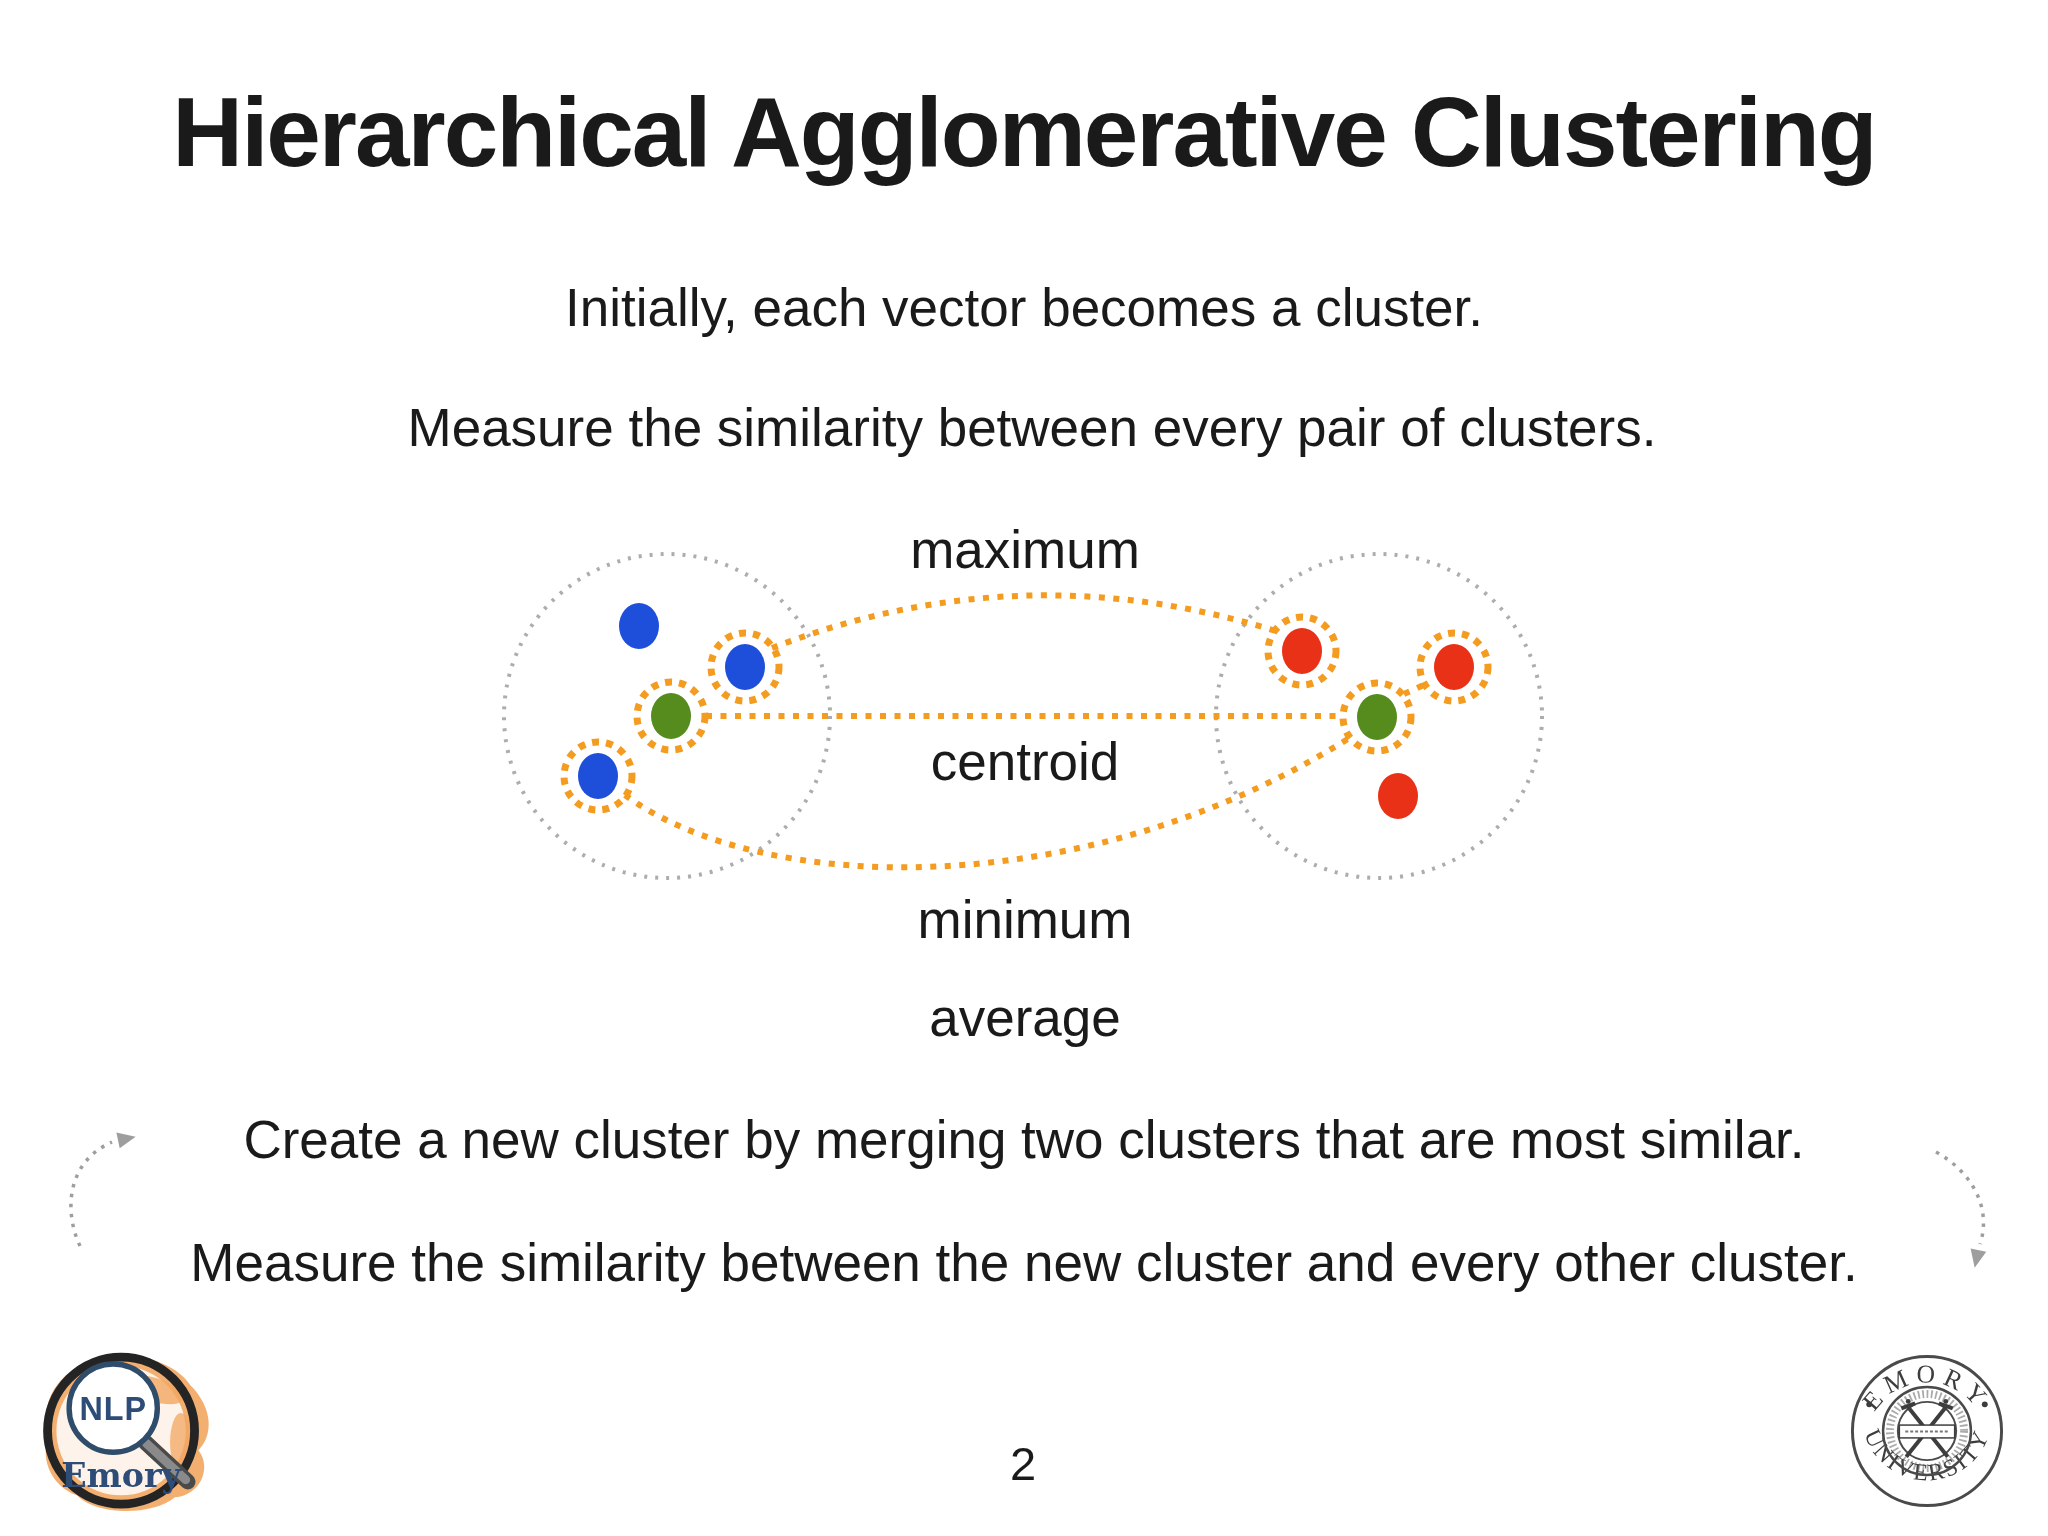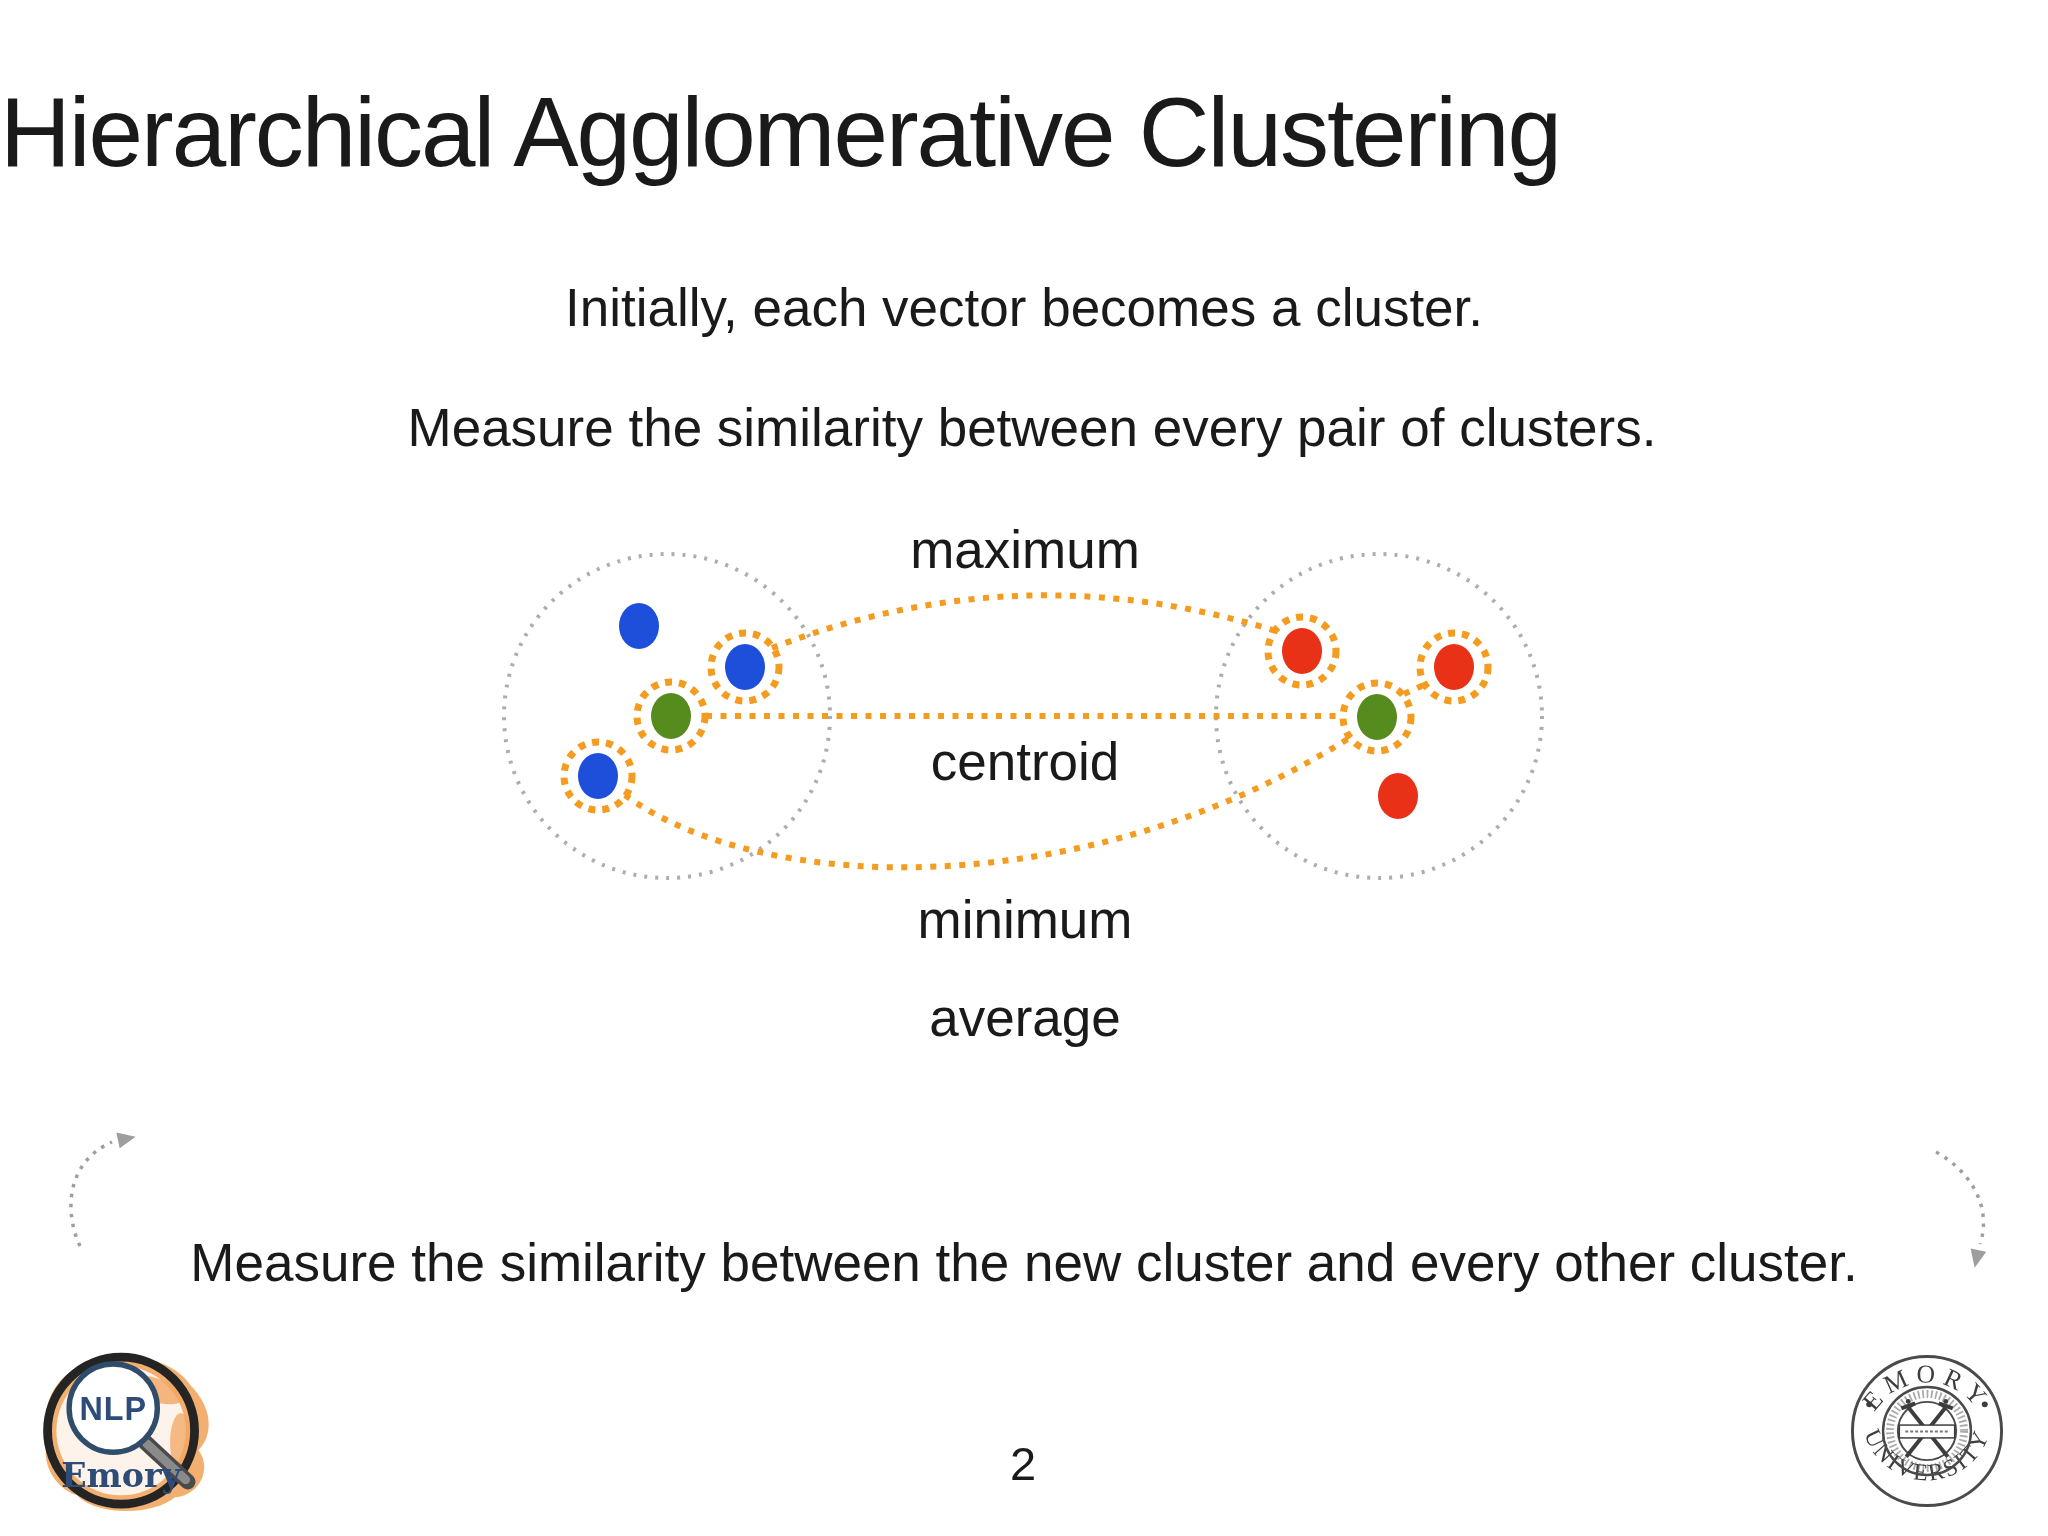--- a/index.html
+++ b/index.html
@@ -1,22 +1,22 @@
 <!DOCTYPE html>
 <html style="--blue: #1e4fdb; --green: #568b1d; --red: #e93117; --orange: #f39c1f; --cluster_gray: #adadad; --arrow_gray: #9e9e9e; --ink: #1a1a1a;"><head>
 <meta charset="utf-8">
 <style>
   html,body{margin:0;padding:0;background:#ffffff;}
   .slide{
     position:relative;width:2048px;height:1536px;background:#ffffff;overflow:hidden;
     font-family:"Liberation Sans",sans-serif;color:var(--ink,#1a1a1a);
   }
   .title{
-    position:absolute;top:76px;left:0;width:100%;
-    font-size:98px;line-height:112px;letter-spacing:-2px;font-weight:400;white-space:nowrap;
+    position:absolute;top:76px;left:0;width:100%;text-align:center;
+    font-size:98px;line-height:112px;letter-spacing:-2px;font-weight:700;white-space:nowrap;
   }
   .stmt{
     position:absolute;left:0;width:100%;text-align:center;
     font-size:53px;line-height:64px;white-space:nowrap;
   }
   #stmt-initial{top:276px;}
   #stmt-measure-pairs{top:396px;margin-left:8px;}
   #stmt-create-merge{top:1108px;}
   #stmt-measure-new{top:1231px;}
   .overlay{position:absolute;left:0;top:0;width:2048px;height:1536px;}
@@ -41,20 +41,21 @@
 </style>
 </head>
 <body>
 
 <div class="slide">
 
   <div class="title">Hierarchical Agglomerative Clustering</div>
 
   <div class="stmt" id="stmt-initial">Initially, each vector becomes a cluster.</div>
   <div class="stmt" id="stmt-measure-pairs">Measure the similarity between every pair of clusters.</div>
+  <div class="stmt" id="stmt-create-merge">Create a new cluster by merging two clusters that are most similar.</div>
   <div class="stmt" id="stmt-measure-new">Measure the similarity between the new cluster and every other cluster.</div>
 
   <svg class="overlay" viewBox="0 0 2048 1536">
 
     <g id="clusters-g">
         <ellipse cx="667" cy="716" rx="163" ry="162" class="cluster-outline"></ellipse>
         <ellipse cx="1379" cy="716" rx="163" ry="162" class="cluster-outline"></ellipse>
       </g>
 
     <path class="link" d="M 772 648 Q 1020 552 1276 631"></path>

